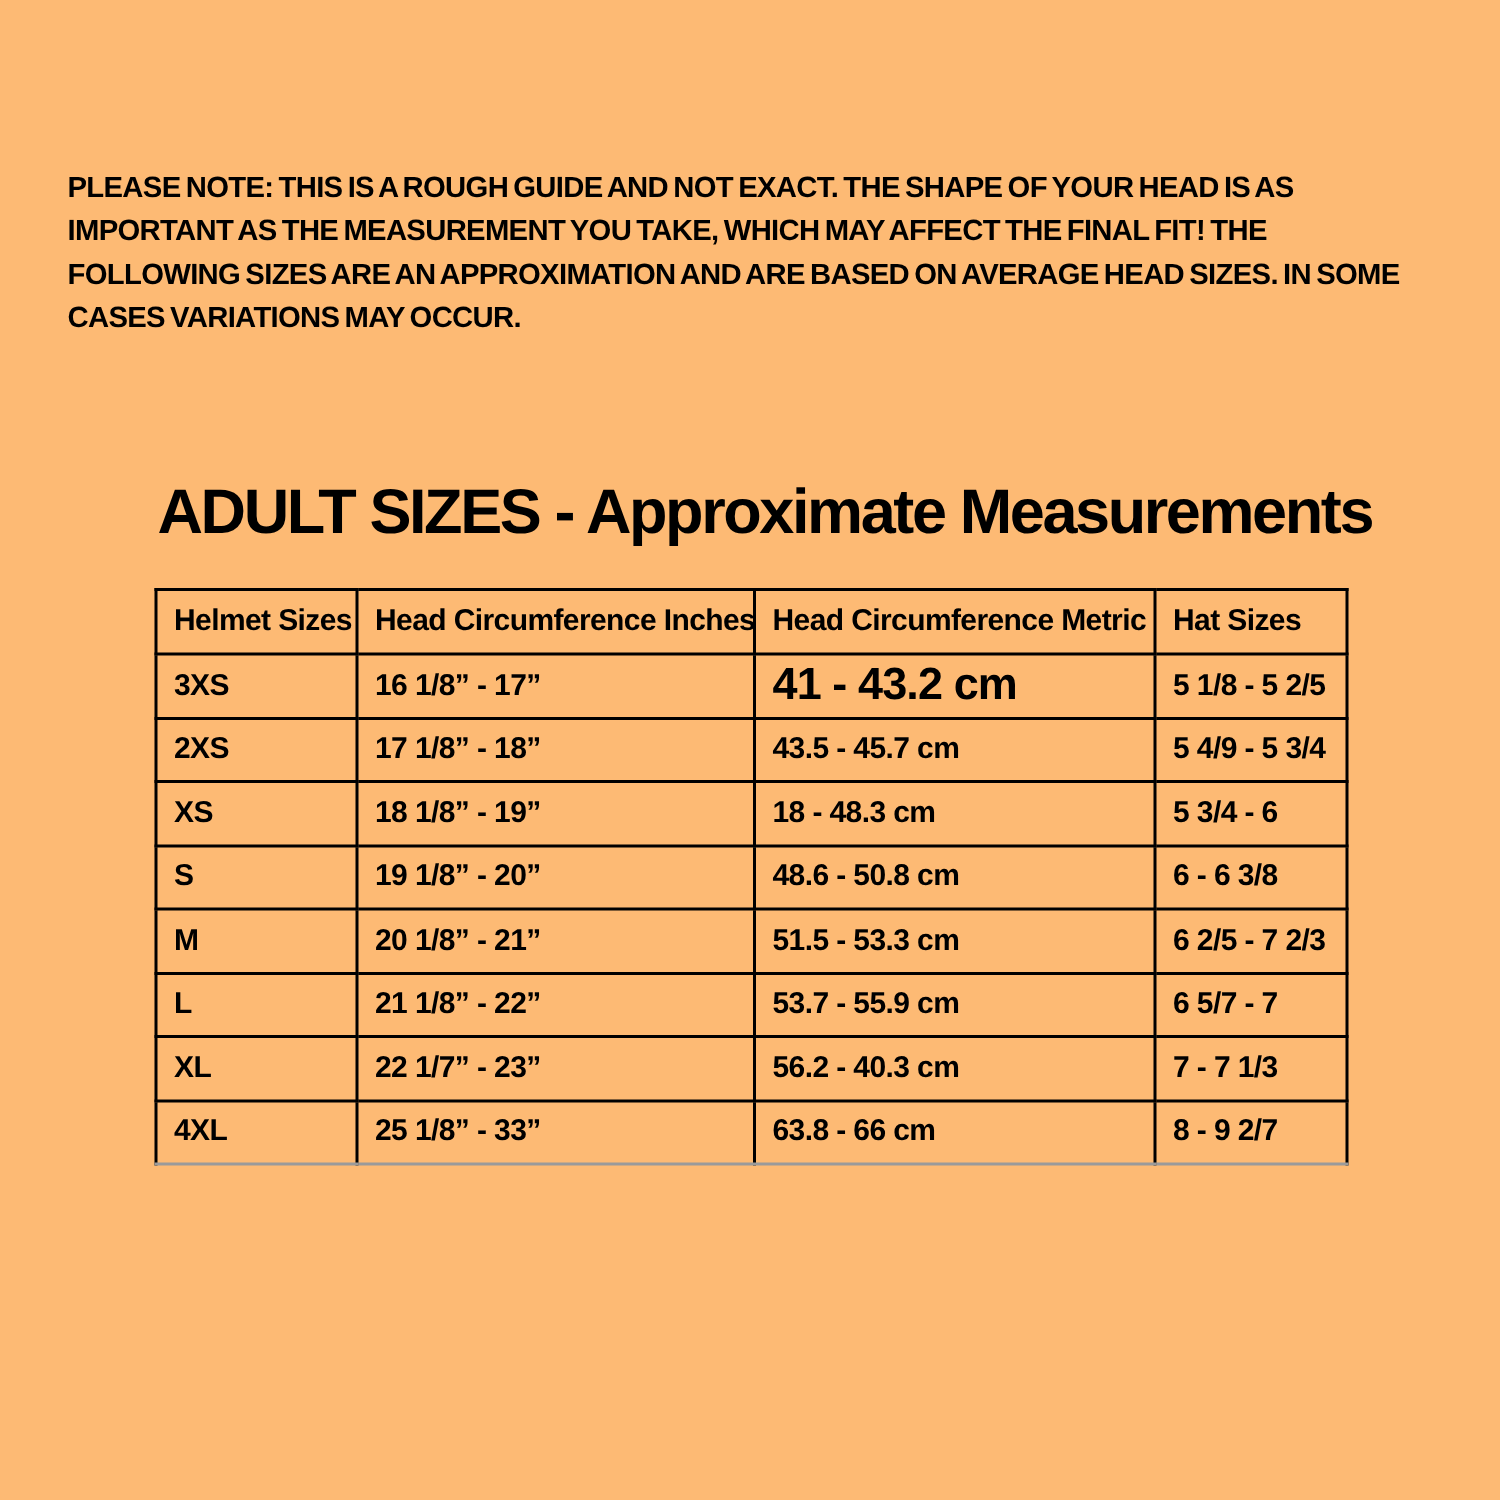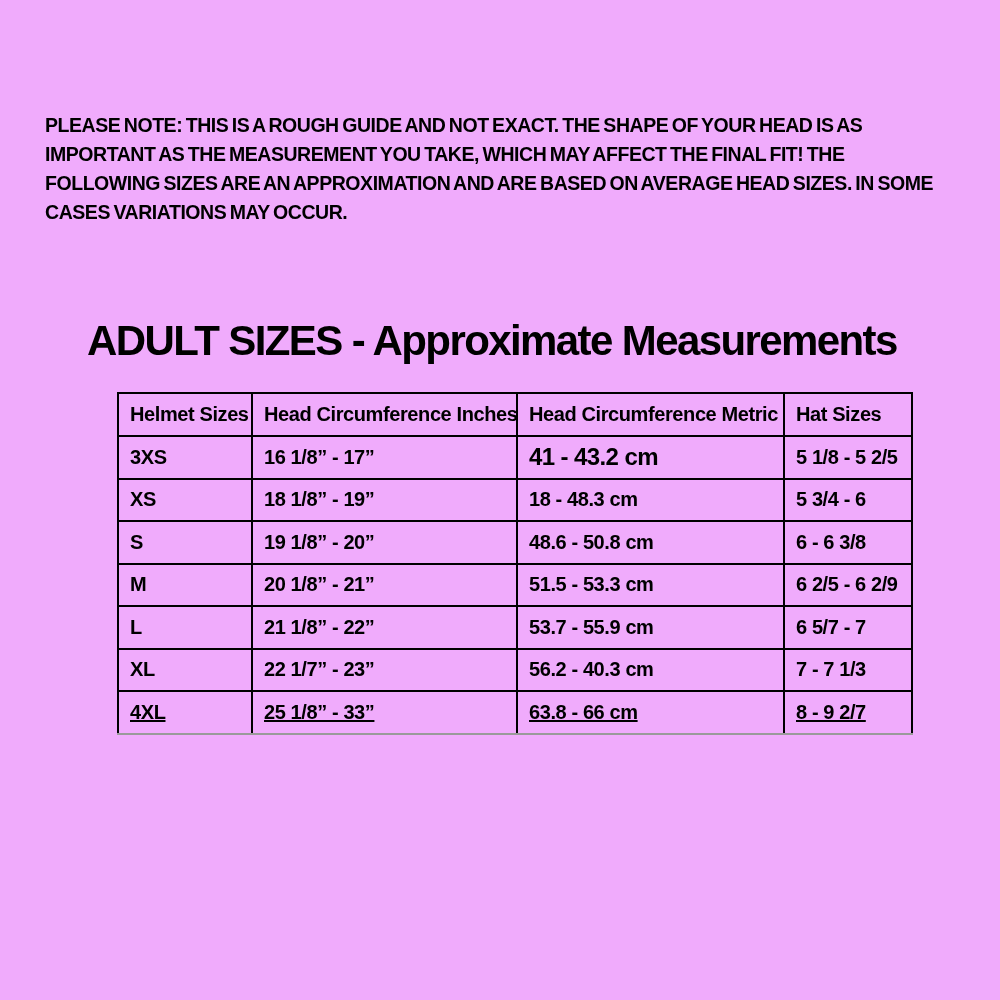--- a/index.html
+++ b/index.html
@@ -4,72 +4,72 @@
 <style>
   html, body {
     margin: 0;
     padding: 0;
     background: #ffffff;
   }
   .page {
     position: relative;
     width: 1000px;
     height: 1000px;
-    background: #f0abfc;
+    background: #fdba74;
     color: #000000;
     font-family: "Liberation Sans", sans-serif;
     overflow: hidden;
   }
   .note {
     position: absolute;
     left: 45px;
     width: 912px;
     margin: 0;
     font-weight: bold;
     font-size: 19.5px;
     line-height: 29px;
     letter-spacing: -0.45px;
     word-spacing: -1.5px;
   }
   .note-please { top: 111px; }
   .note-attention { top: 202px; }
   .title {
     position: absolute;
-    left: 87px;
+    left: 105px;
     top: 317px;
     margin: 0;
     font-size: 42px;
     font-weight: bold;
     letter-spacing: -1.6px;
     white-space: nowrap;
   }
   table.size-table {
     position: absolute;
-    left: 117px;
+    left: 103px;
     top: 392px;
     width: 794px;
     border-collapse: collapse;
     table-layout: fixed;
   }
   .size-table th,
   .size-table td {
     border: 2px solid #000000;
     padding: 0 4px 0 11px;
     text-align: left;
     vertical-align: middle;
     font-weight: bold;
     font-size: 20px;
     letter-spacing: -0.4px;
     overflow: hidden;
     white-space: nowrap;
   }
   .size-table th { height: 41px; }
   .size-table td { height: 40.5px; }
-  .size-table tbody tr:last-child td { border-bottom-color: #9a9a9a; text-decoration: underline; }
-  td.emph { font-size: 24px; letter-spacing: -0.6px; }
+  .size-table tbody tr:last-child td { border-bottom-color: #9a9a9a; }
+  td.emph { font-size: 30px; letter-spacing: -0.6px; }
 </style>
 </head>
 <body>
 
 <div class="page">
 
   <p class="note note-please">PLEASE NOTE: THIS IS A ROUGH GUIDE AND NOT EXACT. THE SHAPE OF YOUR HEAD IS AS IMPORTANT AS THE MEASUREMENT YOU TAKE, WHICH MAY AFFECT THE FINAL FIT! THE FOLLOWING SIZES ARE AN APPROXIMATION AND ARE BASED ON AVERAGE HEAD SIZES. IN SOME CASES VARIATIONS MAY OCCUR.</p>
 
 
   <h1 class="title">ADULT SIZES - Approximate Measurements</h1>
@@ -90,36 +90,42 @@
       </tr>
     </thead>
     <tbody>
       <tr>
         <td>3XS</td>
         <td>16 1/8” - 17”</td>
         <td class="emph">41 - 43.2 cm</td>
         <td>5 1/8 - 5 2/5</td>
       </tr>
       <tr>
+        <td>2XS</td>
+        <td>17 1/8” - 18”</td>
+        <td>43.5 - 45.7 cm</td>
+        <td>5 4/9 - 5 3/4</td>
+      </tr>
+      <tr>
         <td>XS</td>
         <td>18 1/8” - 19”</td>
         <td>18 - 48.3 cm</td>
         <td>5 3/4 - 6</td>
       </tr>
       <tr>
         <td>S</td>
         <td>19 1/8” - 20”</td>
         <td>48.6 - 50.8 cm</td>
         <td>6 - 6 3/8</td>
       </tr>
       <tr>
         <td>M</td>
         <td>20 1/8” - 21”</td>
         <td>51.5 - 53.3 cm</td>
-        <td>6 2/5 - 6 2/9</td>
+        <td>6 2/5 - 7 2/3</td>
       </tr>
       <tr>
         <td>L</td>
         <td>21 1/8” - 22”</td>
         <td>53.7 - 55.9 cm</td>
         <td>6 5/7 - 7</td>
       </tr>
       <tr>
         <td>XL</td>
         <td>22 1/7” - 23”</td>

